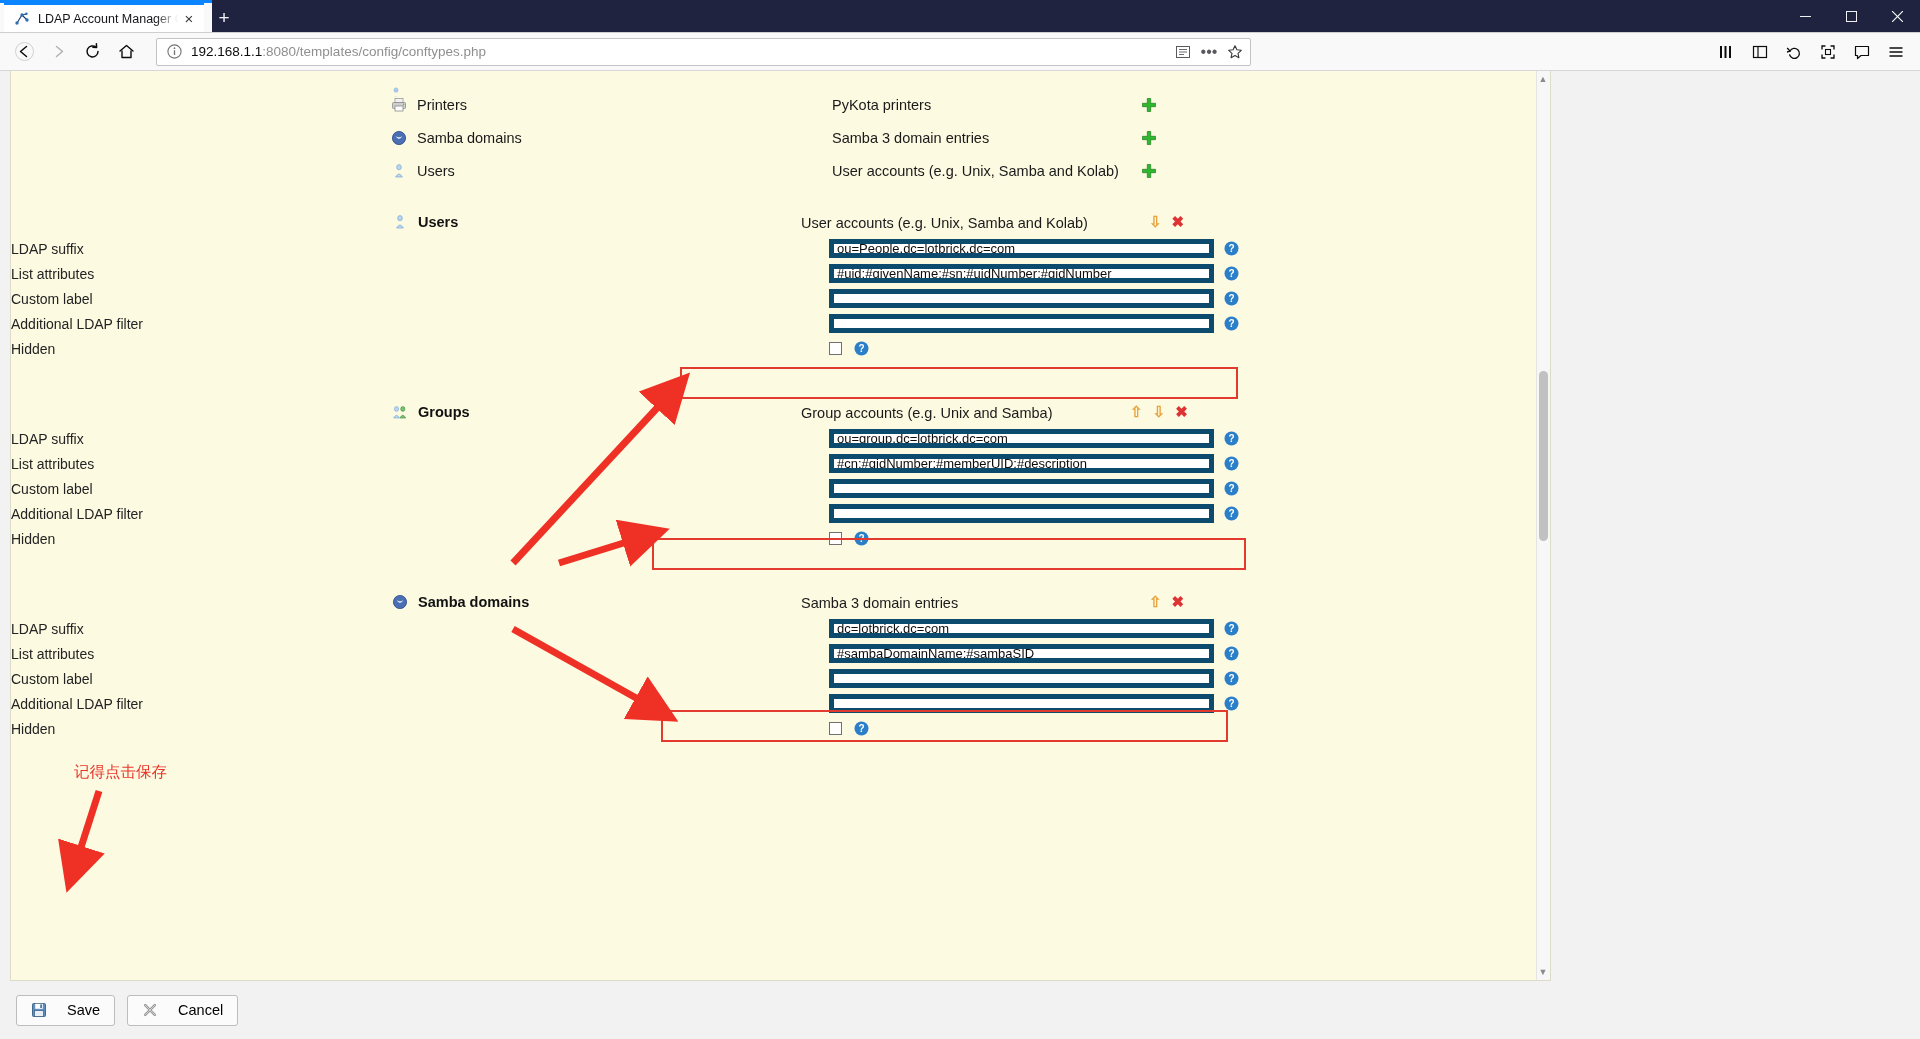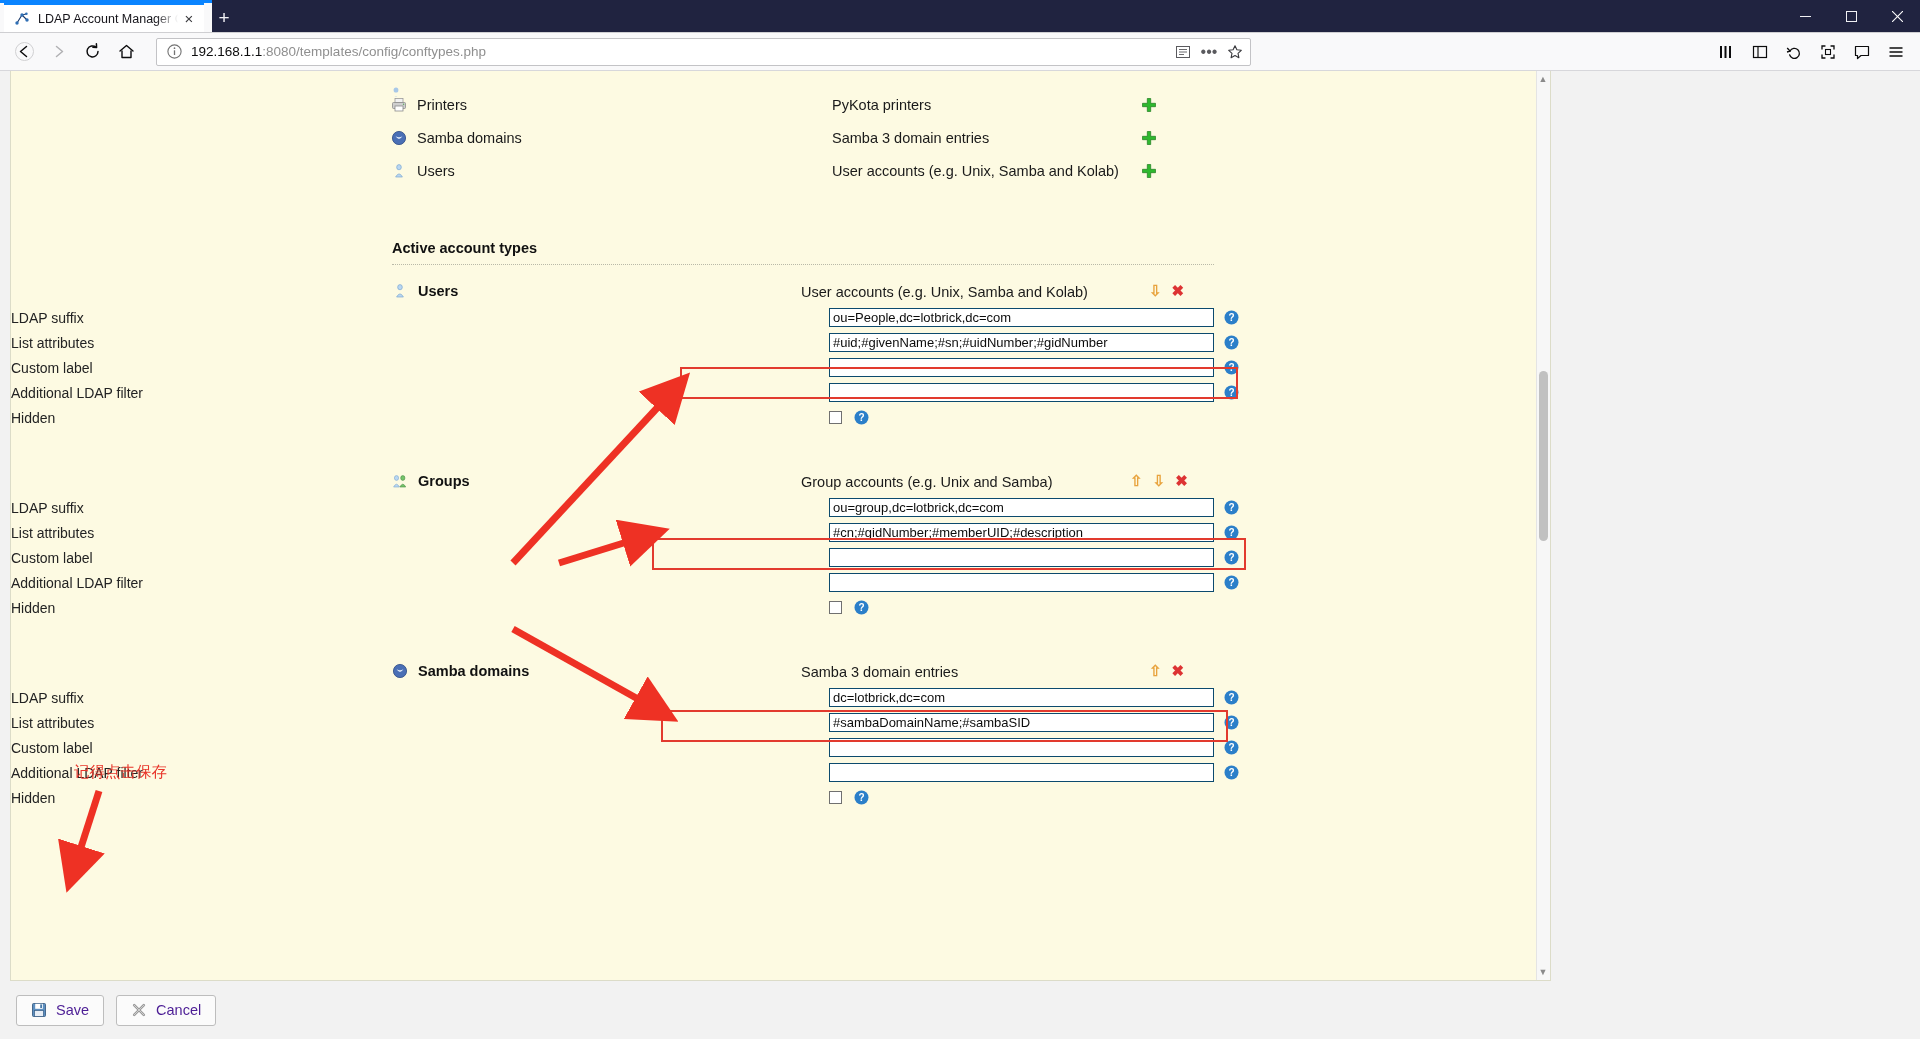--- a/index.html
+++ b/index.html
@@ -127,22 +127,22 @@
   }
 
   .bottombar {
     position: absolute; left: 0; right: 0; bottom: 0; height: 58px;
     background: #f2f2f2;
     display: flex; align-items: center; padding-left: 16px; gap: 12px;
   }
   .btn {
     height: 31px; min-width: 76px;
     background: #fbfbfb; border: 1px solid #bdbdbd; border-radius: 3px;
-    display: flex; align-items: center; justify-content: center; gap: 9px;
-    padding: 0 14px; font-size: 14.5px; color: #4c1d95;
+    display: flex; align-items: center; justify-content: center; gap: 20px;
+    padding: 0 14px; font-size: 14.5px; color: #000000;
   }
 
   
   .lam { position: relative; padding-top: 0; }
 
   .acct-list { padding: 14px 0 0 0; }
   .acct-row {
     display: flex; height: 33px;
     padding-left: 380px; position: relative;
   }
@@ -180,21 +180,21 @@
   .fields { padding-top: 22px; }
   .field-row {
     display: flex; align-items: center; height: 25px; margin-bottom: 0;
   }
   .field-label {
     width: 818px; text-align: left; padding-right: 12px;
     font-size: 14px; color: #232323; white-space: nowrap;
   }
   .field-input {
     width: 385px; height: 19px;
-    background: #ffffff; border: 1px solid #0c4a6e;
+    background: #ffffff; border: 5px solid #0c4a6e;
     font-family: "Liberation Sans", sans-serif;
     font-size: 13px; color: #0c0c0c; padding: 0 3px; outline: none;
   }
   .field-help {
     width: 15px; height: 15px; margin-left: 10px; flex: 0 0 15px;
   }
   .field-check {
     width: 13px; height: 13px; border: 1px solid #707070; background: #fff;
     flex: 0 0 13px;
   }
@@ -413,21 +413,20 @@
             <span class="acct-name">Users</span>
             <span class="acct-desc">User accounts (e.g. Unix, Samba and Kolab)</span>
             <span class="acct-add" style="margin-left:0;position:absolute;left:1130px;">
               <svg width="16" height="16" viewBox="0 0 16 16">
                   <path d="M6.3 1.5 h3.4 v4.8 h4.8 v3.4 h-4.8 v4.8 h-3.4 v-4.8 h-4.8 v-3.4 h4.8 z" fill="#2eb82e" stroke="#1f7a1f" stroke-width="0.7"></path>
                 </svg>
             </span>
           </div>
         </div>
 
-        <div class="section-head">Active account types</div>
 
         <div class="type-block" style="height:172px;">
           <div class="type-title">
             <span class="t-icon">
               <svg width="16" height="16" viewBox="0 0 16 16">
                   <ellipse cx="8" cy="4.2" rx="2.3" ry="2.6" fill="#b9d6f2" stroke="#7ba7d0" stroke-width="0.7"></ellipse>
                   <path d="M4.6 14 q3.4-6.2 6.8 0 z" fill="#b9d6f2" stroke="#7ba7d0" stroke-width="0.7"></path>
                 </svg>
             </span>
             <span>Users</span>

